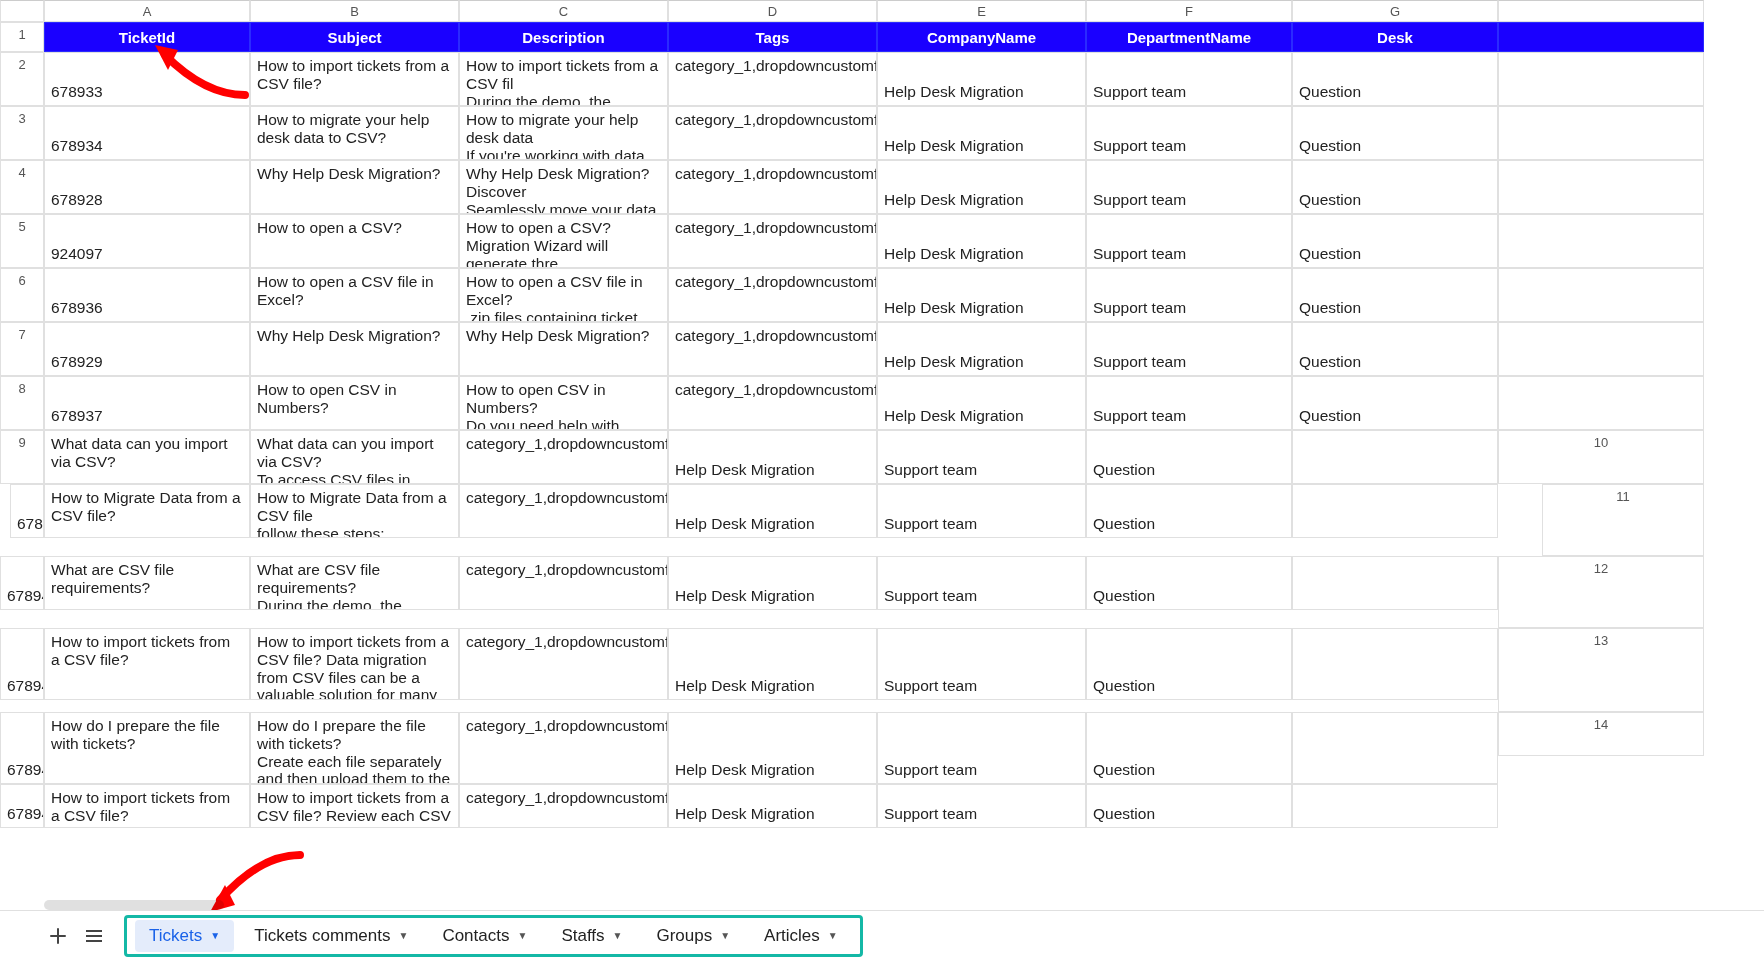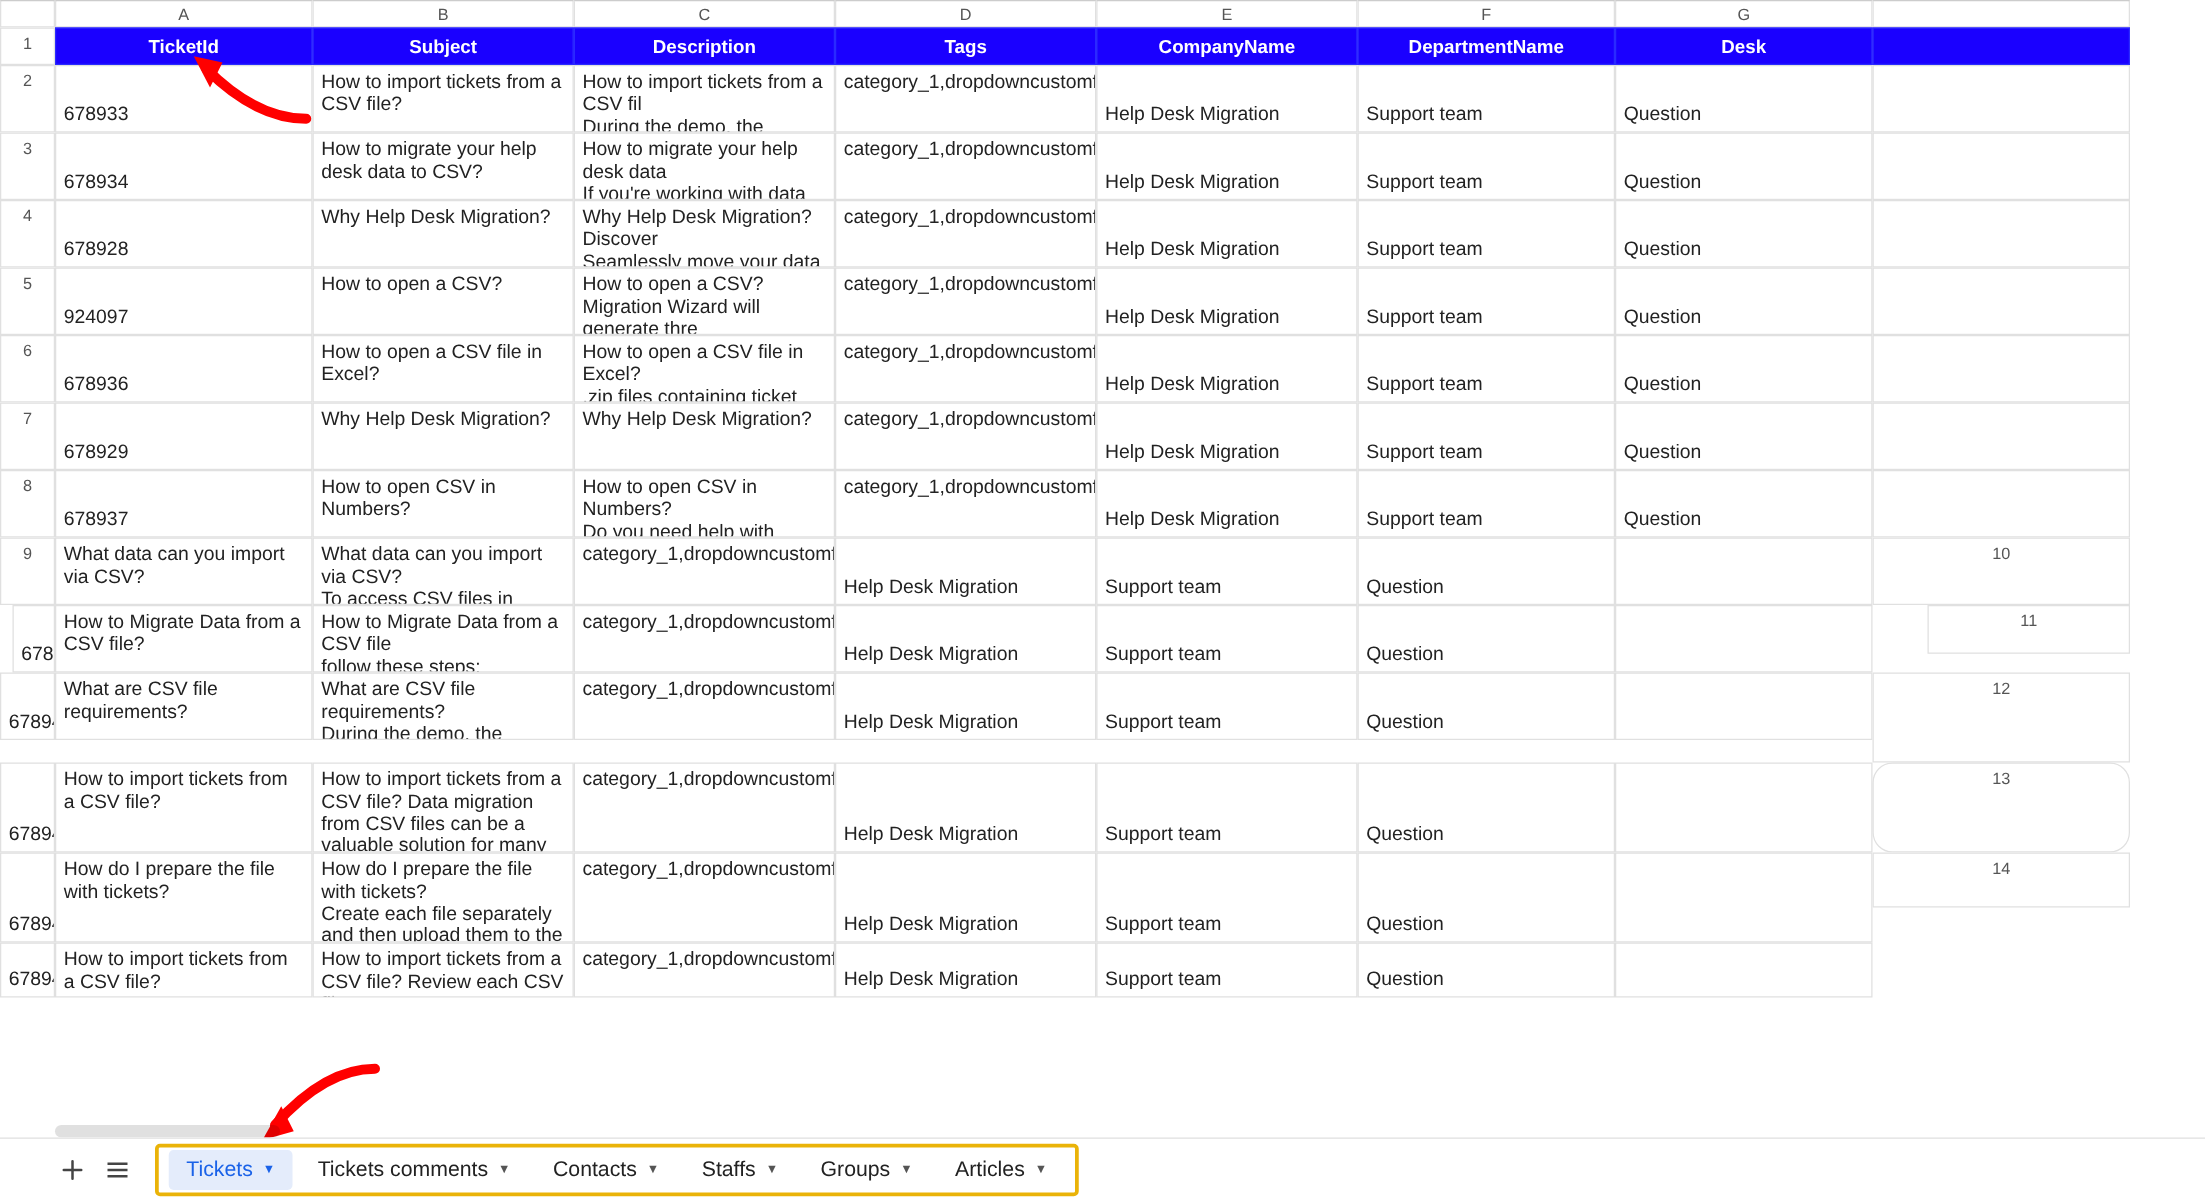--- a/index.html
+++ b/index.html
@@ -8,21 +8,21 @@
   .grid { display:grid; grid-template-columns: 44px 206px 209px 209px 209px 209px 206px 206px 206px; grid-auto-rows:auto; }
   .col-head { background:#fff; border:1px solid #e0e0e0; border-top:1px solid #ccc; text-align:center; font-size:13px; color:#555; height:22px; line-height:22px; }
   .col-head.corner { background:#fff; }
   .row-head { background:#fff; border:1px solid #e0e0e0; text-align:center; font-size:13px; color:#555; display:flex; align-items:flex-start; justify-content:center; padding-top:4px; }
   .header-cell { background:#1a00ff; color:#fff; font-weight:bold; text-align:center; padding:6px 4px; border:1px solid #2a2aff; height:30px; display:flex; align-items:center; justify-content:center; }
   .cell { border:1px solid #e0e0e0; padding:4px 6px; font-size:15.5px; line-height:1.15; overflow:hidden; white-space:pre-wrap; display:flex; flex-direction:column; justify-content:flex-end; }
   .cell.top { justify-content:flex-start; }
   .cell.bottom { justify-content:flex-end; }
   .tabbar { position:absolute; left:0; right:0; bottom:0; height:50px; background:#fff; border-top:1px solid #e0e0e0; display:flex; align-items:center; padding-left:40px; gap:0; }
   .tab-btn { width:36px; height:36px; display:flex; align-items:center; justify-content:center; color:#444; cursor:pointer; border-radius:4px; }
-  .tabs-group { display:flex; align-items:center; border:3px solid #eab308; border-radius:4px; padding:4px 8px; margin-left:12px; gap:6px; height:42px;}
+  .tabs-group { display:flex; align-items:center; border:3px solid #14b8a6; border-radius:4px; padding:4px 8px; margin-left:12px; gap:6px; height:42px;}
   .tab { display:flex; align-items:center; padding:6px 14px; font-size:17px; border-radius:4px; cursor:pointer; white-space:nowrap; gap:8px;}
   .tab.active { background:#e4ecfb; color:#1a62e8; font-weight:500;}
   .tab .caret { font-size:10px; color:#555; }
   .tab.active .caret { color:#1a62e8; }
   
   .arrow1 { position:absolute; top:40px; left:150px; width:100px; height:60px; pointer-events:none; }
   .arrow2 { position:absolute; bottom:40px; left:205px; width:100px; height:70px; pointer-events:none; }
   .scroll-hint { position:absolute; bottom:50px; left:44px; height:10px; width:180px; background:rgba(0,0,0,0.12); border-radius:5px;}
   .hamburger-icon { display:flex; flex-direction:column; gap:3px;}
   .hamburger-icon span{ display:block; width:16px; height:2px; background:#444;}
@@ -132,40 +132,40 @@
       <div class="row-head" style="height: 54px;">10</div>
       <div class="cell bottom" style="height: 54px; margin-left: 10px;">678939</div>
       <div class="cell top" style="height: 54px;">How to Migrate Data from a CSV file?</div>
       <div class="cell top" style="height: 54px;">How to Migrate Data from a CSV file
 follow these steps:</div>
       <div class="cell top" style="height: 54px;">category_1,dropdowncustomfield_select_option_1,impact_2,imported,urgency_1</div>
       <div class="cell bottom" style="height: 54px;">Help Desk Migration</div>
       <div class="cell bottom" style="height: 54px;">Support team</div>
       <div class="cell bottom" style="height: 54px;">Question</div>
       <div class="cell" style="height: 54px;"></div>
-      <div class="row-head" style="height: 39px; margin-left: 44px;">11</div>
+      <div class="row-head" style="height: 72px; margin-left: 44px;">11</div>
       <div class="cell bottom" style="height: 54px;">678940</div>
       <div class="cell top" style="height: 54px;">What are CSV file requirements?</div>
       <div class="cell top" style="height: 54px;">What are CSV file requirements?
 During the demo, the Migration Wiz</div>
       <div class="cell top" style="height: 54px;">category_1,dropdowncustomfield_select_option_1,impact_3,imported,urgency_1</div>
       <div class="cell bottom" style="height: 54px;">Help Desk Migration</div>
       <div class="cell bottom" style="height: 54px;">Support team</div>
       <div class="cell bottom" style="height: 54px;">Question</div>
       <div class="cell" style="height: 54px;"></div>
       <div class="row-head" style="height: 72px;">12</div>
       <div class="cell bottom" style="height: 72px;">678941</div>
       <div class="cell top" style="height: 72px;">How to import tickets from a CSV file?</div>
       <div class="cell top" style="height: 72px;">How to import tickets from a CSV file? Data migration from CSV files can be a valuable solution for many business needs.</div>
       <div class="cell top" style="height: 72px;">category_1,dropdowncustomfield_select_option_1,impact_2,imported,urgency_1</div>
       <div class="cell bottom" style="height: 72px;">Help Desk Migration</div>
       <div class="cell bottom" style="height: 72px;">Support team</div>
       <div class="cell bottom" style="height: 72px;">Question</div>
       <div class="cell" style="height: 72px;"></div>
-      <div class="row-head" style="height: 72px; border-radius: 16px;">13</div>
+      <div class="row-head" style="height: 84px;">13</div>
       <div class="cell bottom" style="height: 72px;">678942</div>
       <div class="cell top" style="height: 72px;">How do I prepare the file with tickets?</div>
       <div class="cell top" style="height: 72px;">How do I prepare the file with tickets?
 Create each file separately and then upload them to the Wizard.</div>
       <div class="cell top" style="height: 72px;">category_1,dropdowncustomfield_select_option_1,impact_3,imported,urgency_1</div>
       <div class="cell bottom" style="height: 72px;">Help Desk Migration</div>
       <div class="cell bottom" style="height: 72px;">Support team</div>
       <div class="cell bottom" style="height: 72px;">Question</div>
       <div class="cell" style="height: 72px;"></div>
       <div class="row-head" style="height: 44px;">14</div>

